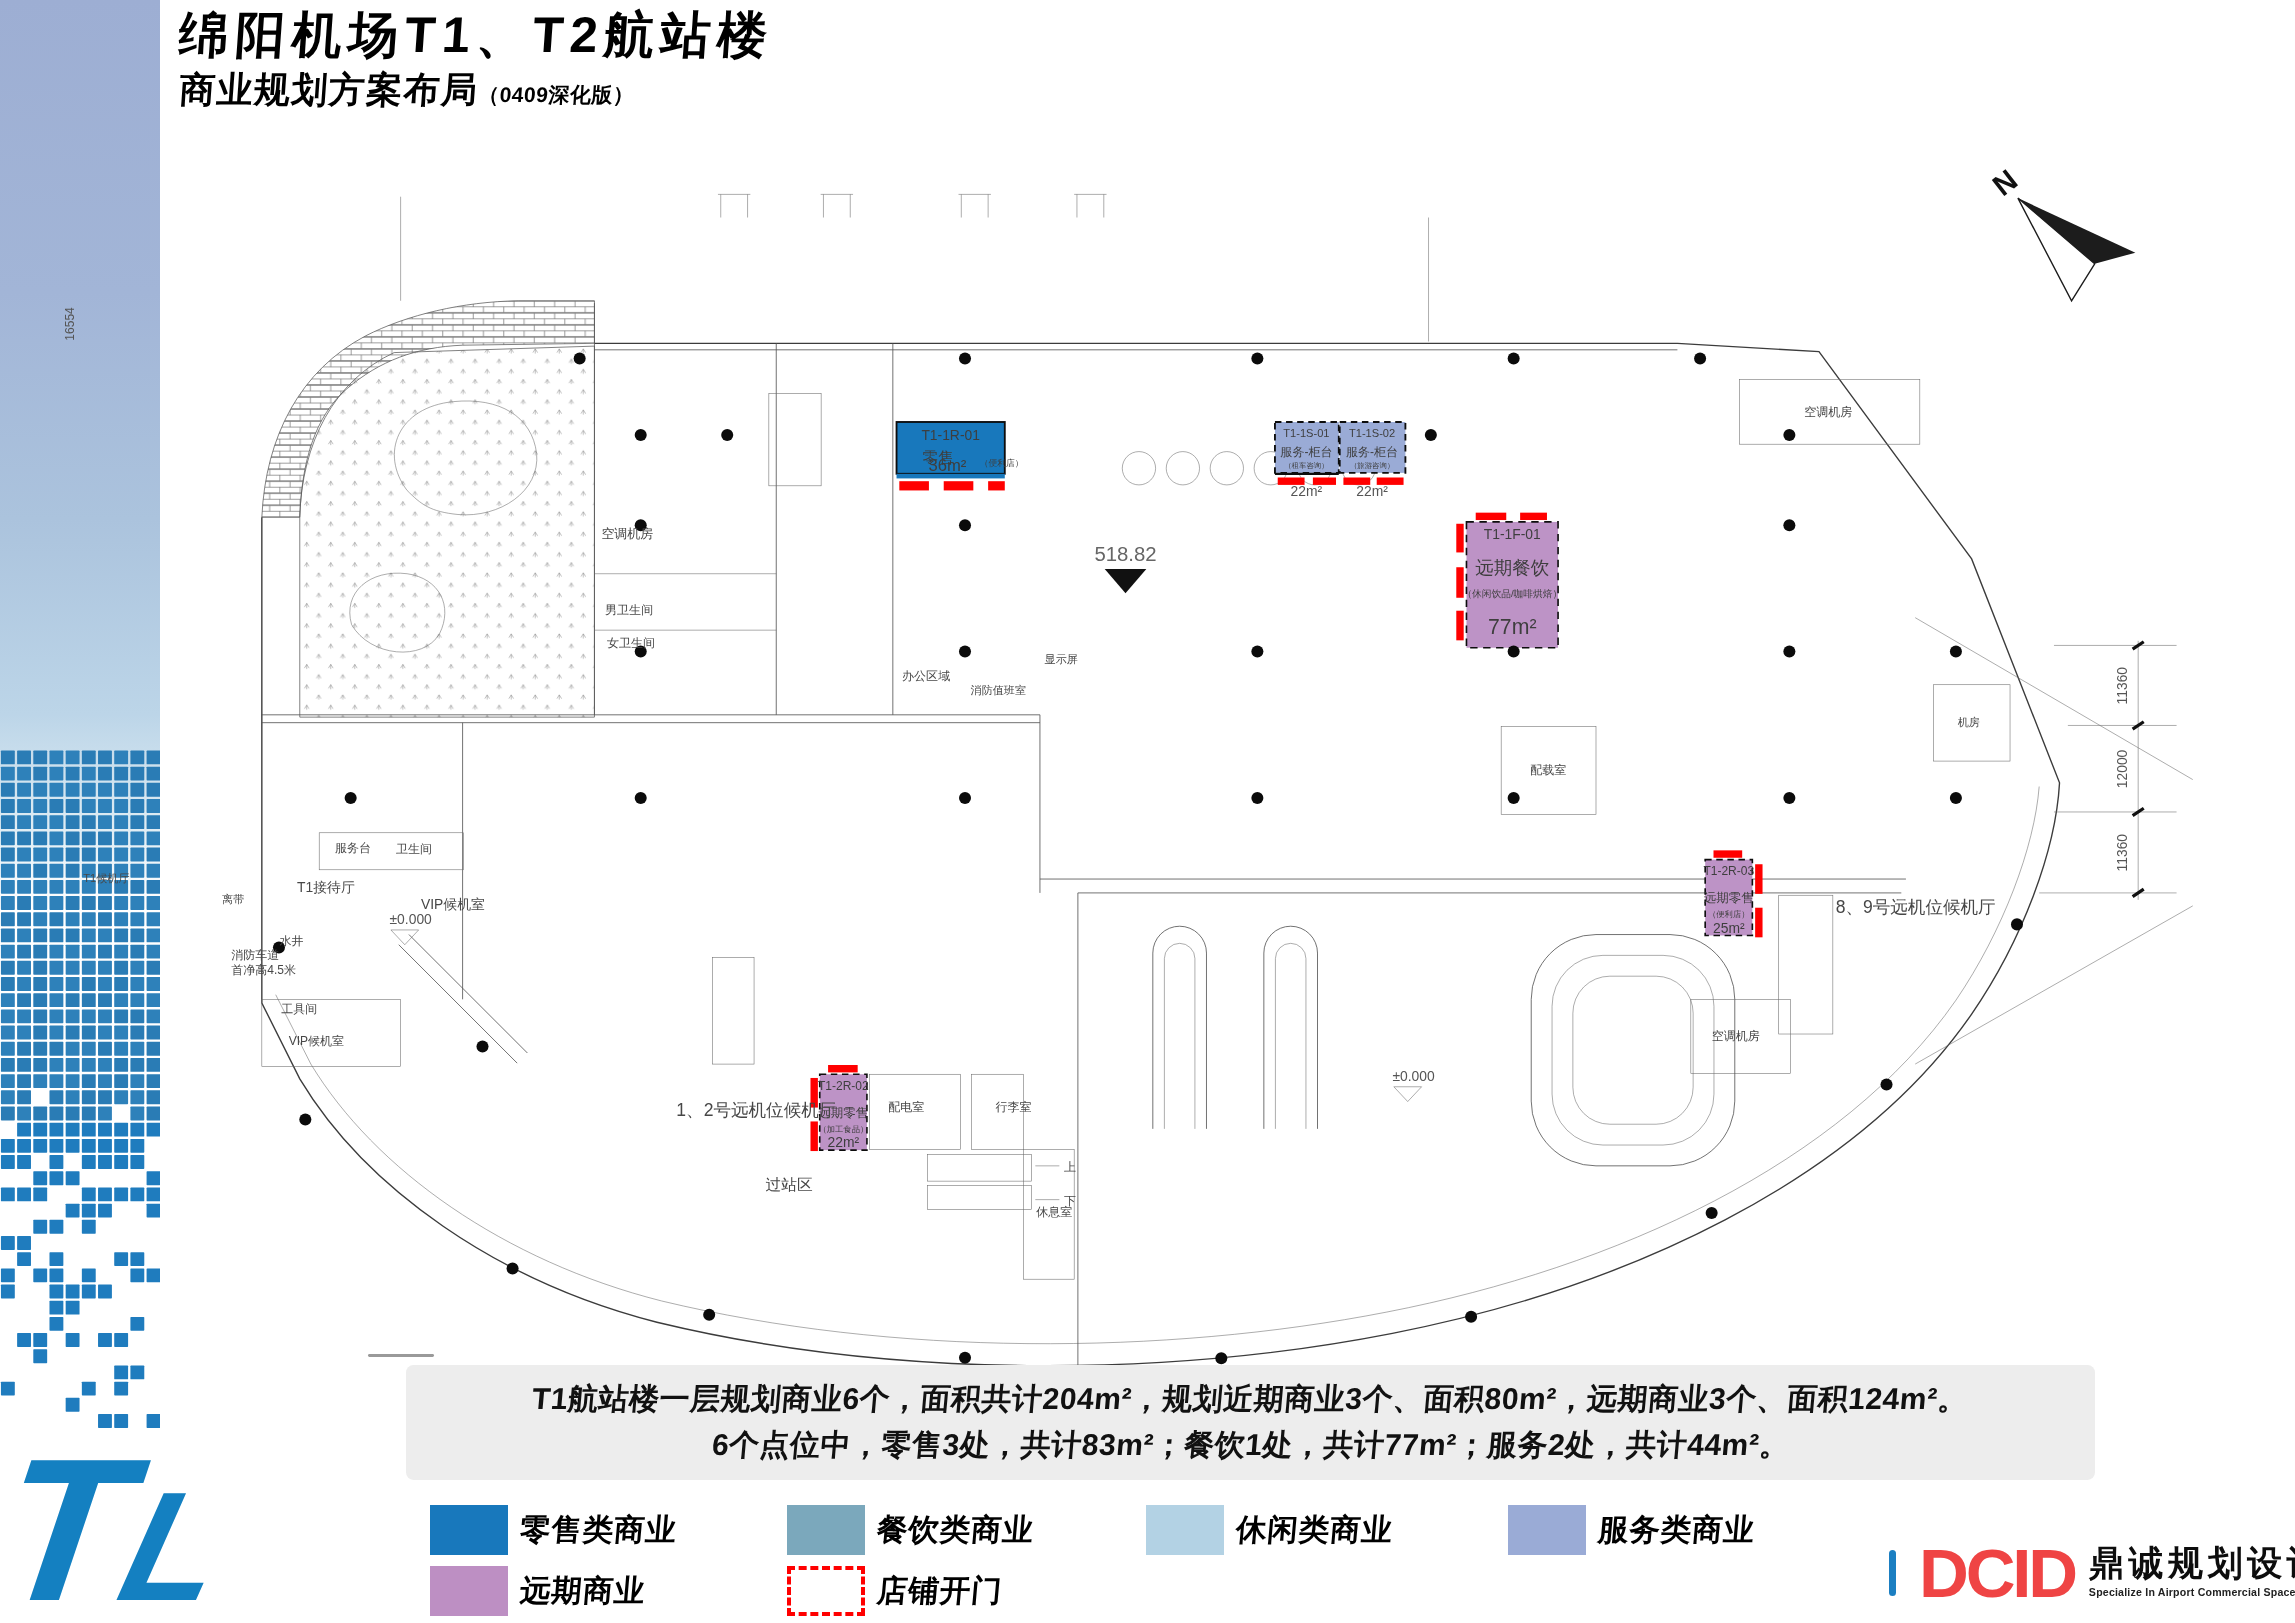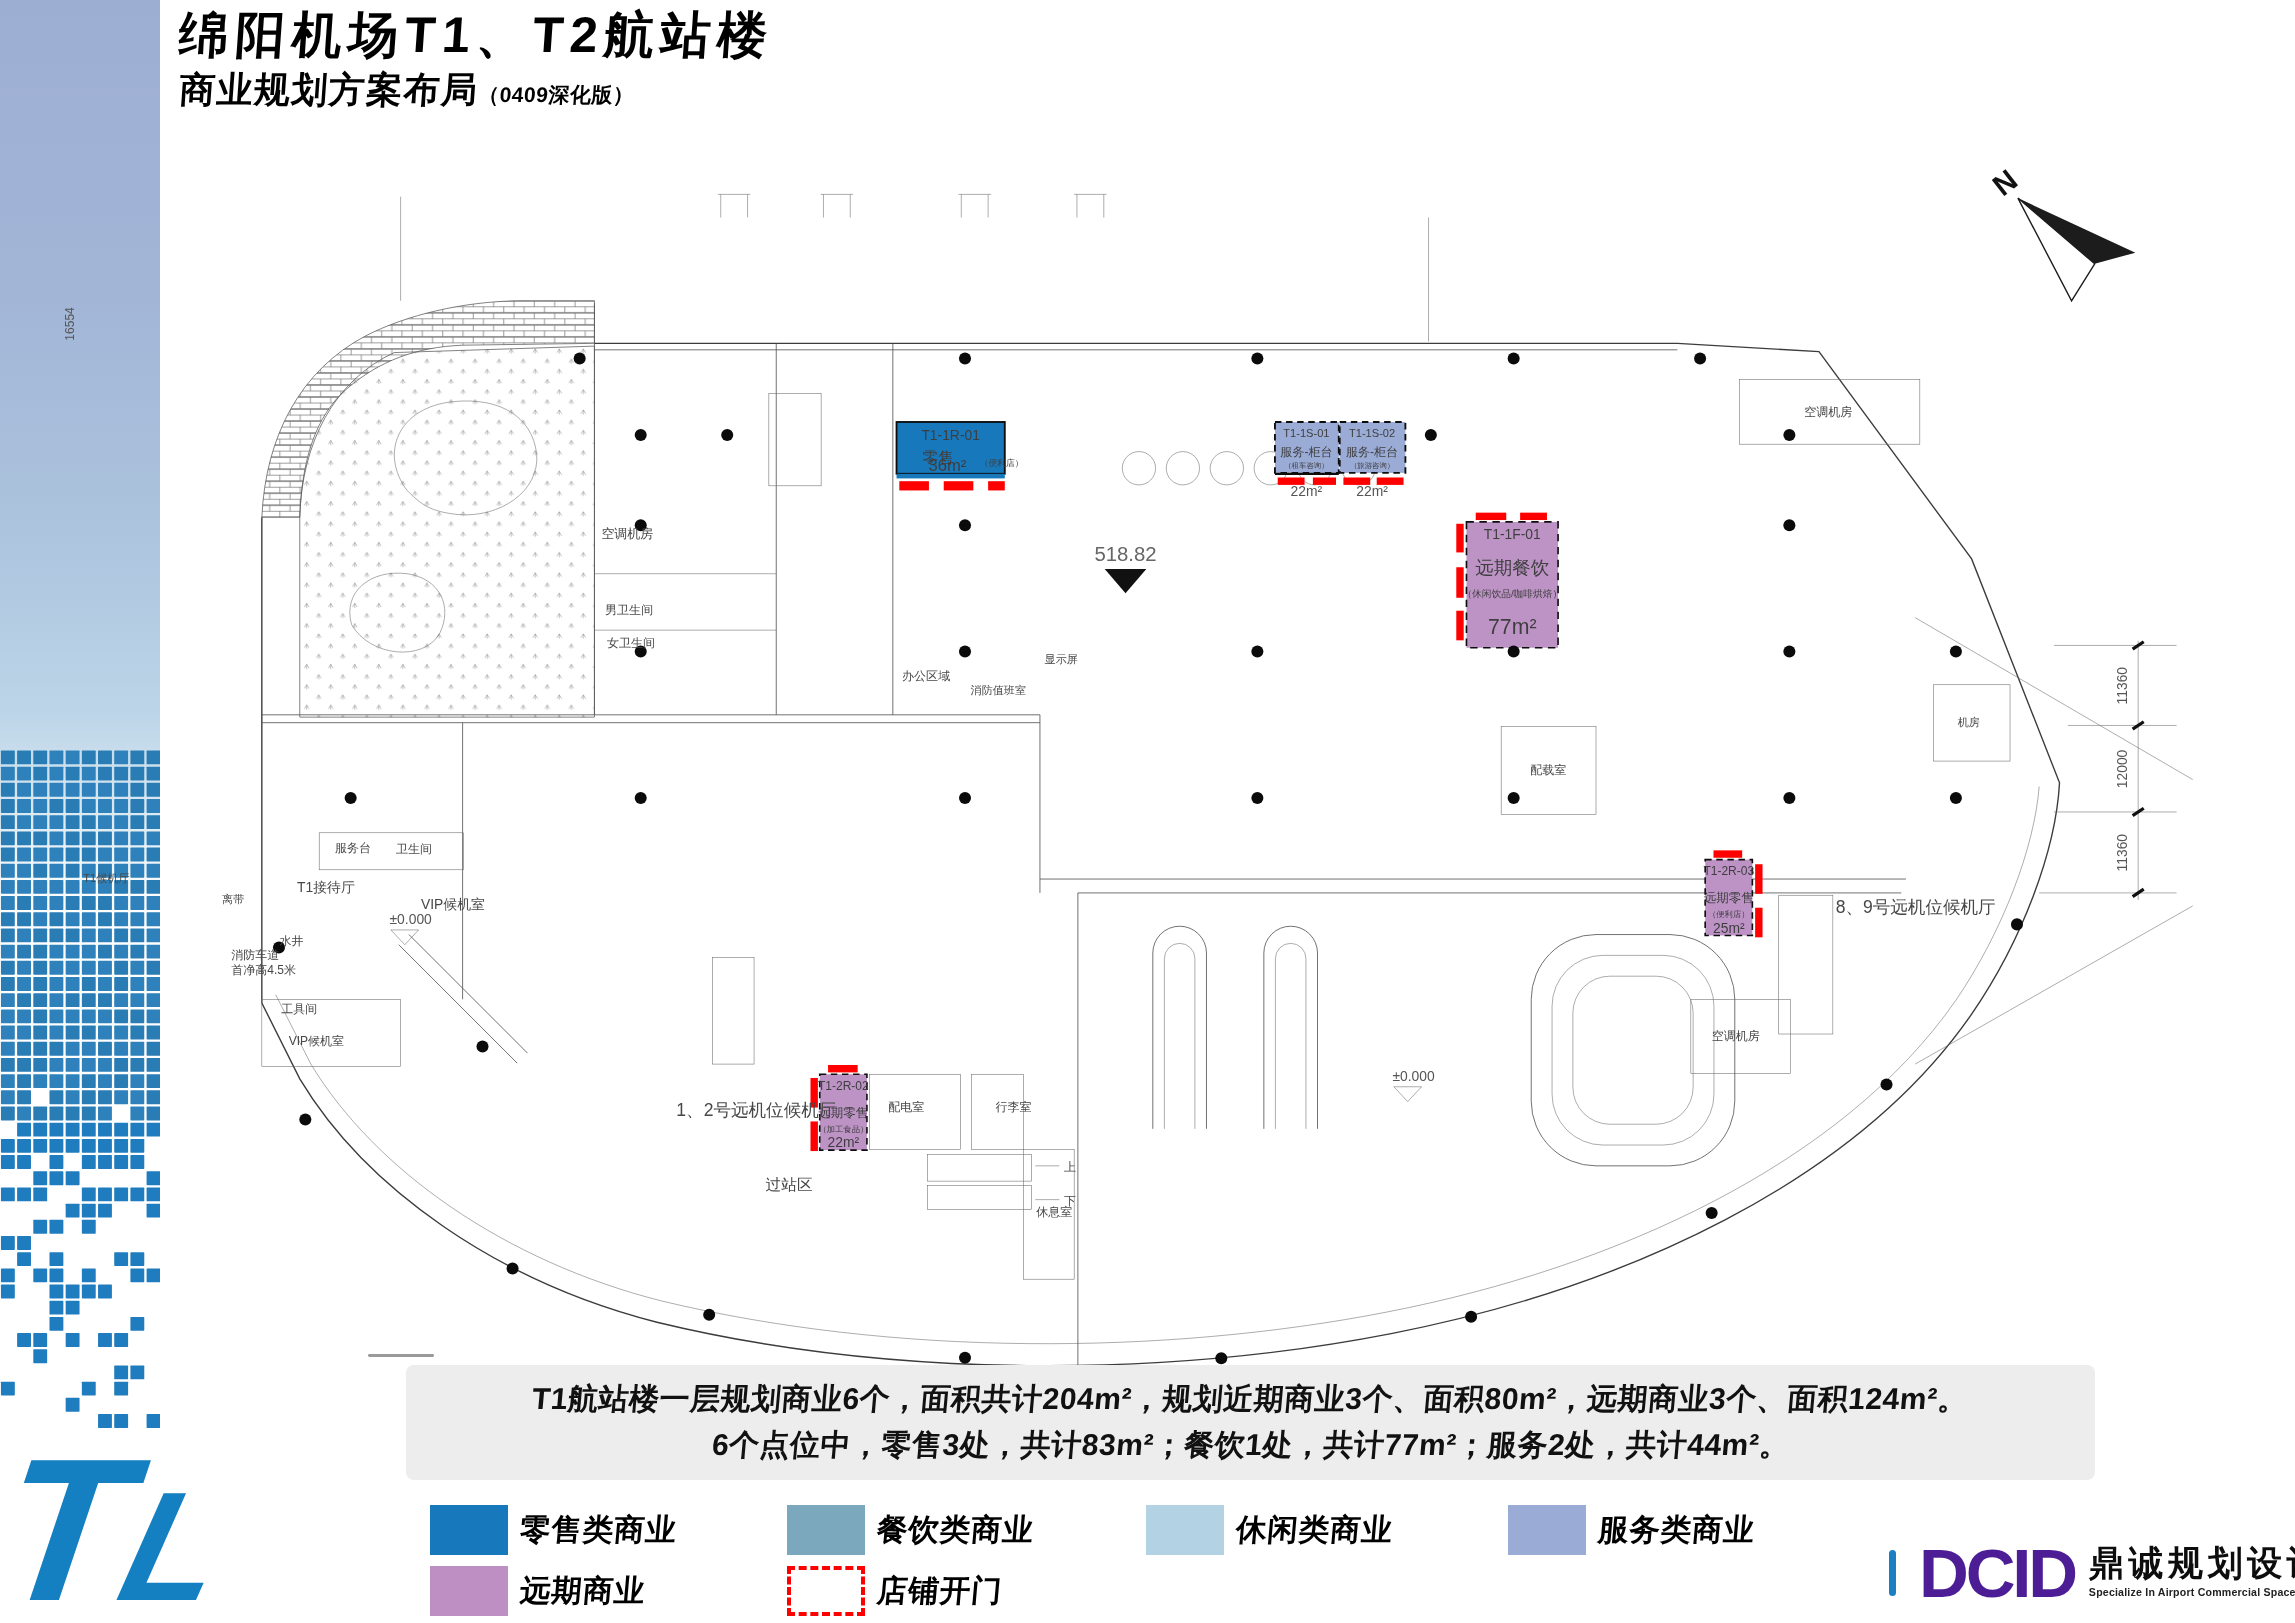--- a/index.html
+++ b/index.html
@@ -41,21 +41,21 @@
   .legend-sidebar-accent{position:absolute;left:1889px;top:1550px;width:7.4px;height:46px;
     background:#1b7fc2;border-radius:3.7px;}
   
   .sheet{position:absolute;left:2.8px;top:1428px;color:#1480c1;display:flex;align-items:baseline;
     font-weight:bold;font-style:italic;line-height:1;}
   .sheet .t{font-size:203px;transform:skewX(-8deg);}
   .sheet .mid{font-size:155px;letter-spacing:2.8px;}
   .sheet .l{font-size:155px;transform:skewX(-14deg);}
   
   .logo{position:absolute;left:1919px;top:1545px;display:flex;align-items:flex-start;gap:14px;}
-  .logo .dcid{font-size:69px;font-weight:bold;color:#4c1d95;letter-spacing:-3.2px;line-height:0.85;}
+  .logo .dcid{font-size:69px;font-weight:bold;color:#ef4444;letter-spacing:-3.2px;line-height:0.85;}
   .logo .cncol{display:flex;flex-direction:column;}
   .logo .cn{font-size:35px;font-weight:bold;color:#0d0d0d;letter-spacing:4.6px;line-height:1.05;white-space:nowrap;}
   .logo .en{font-size:10.6px;font-weight:bold;color:#222;margin-top:4.6px;letter-spacing:0.2px;white-space:nowrap;}
 </style>
 </head>
 <body>
 
 <div class="stage">
 
   <div class="sidebar">

